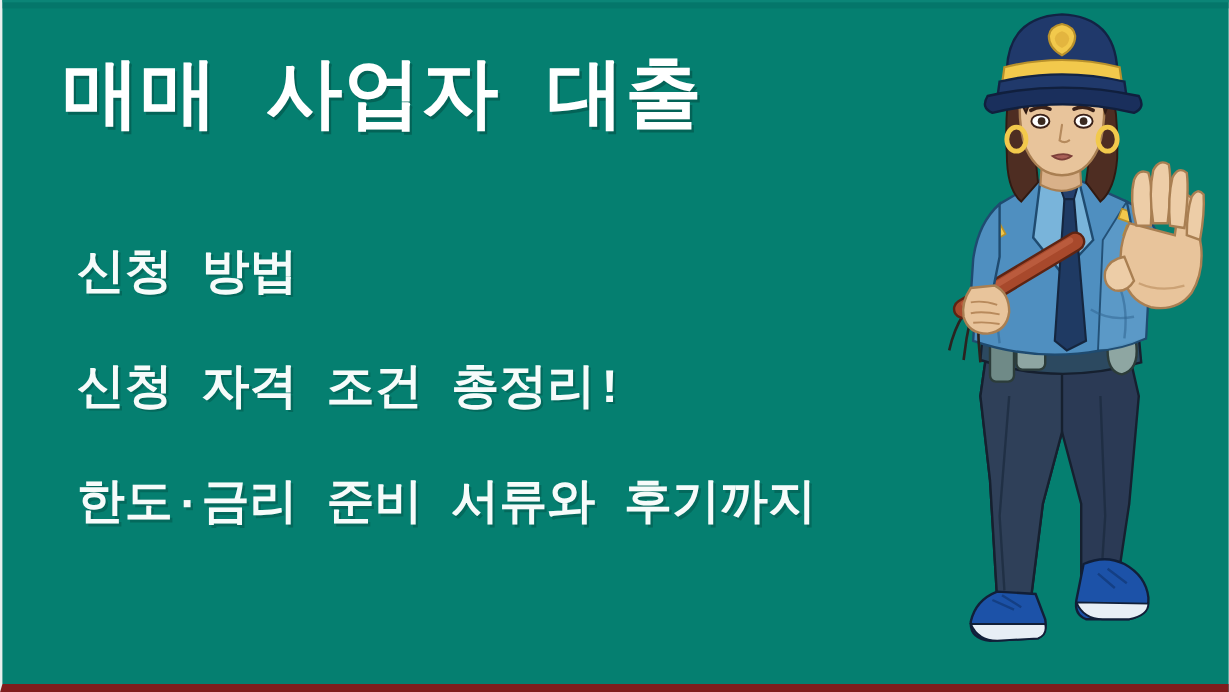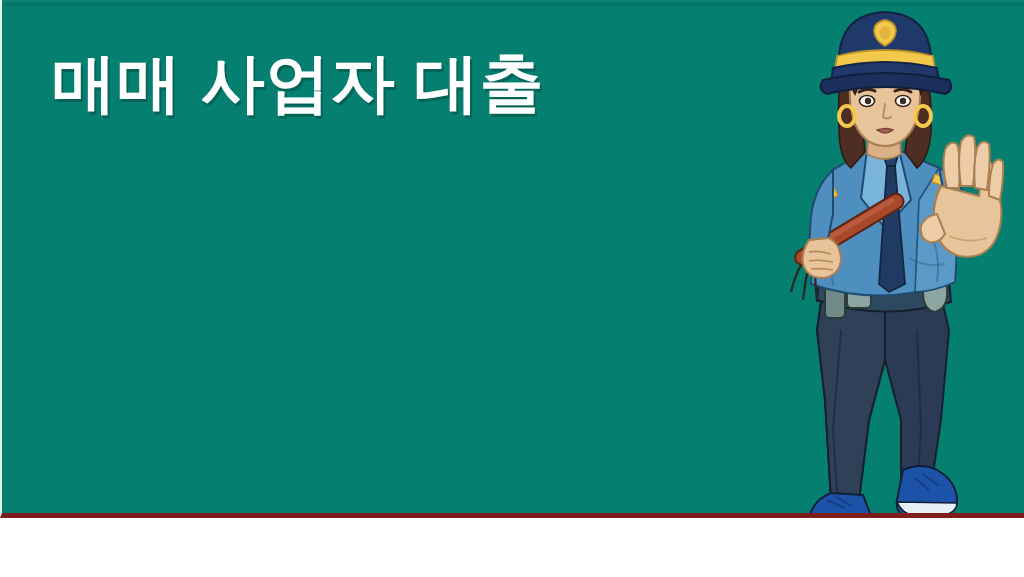--- a/index.html
+++ b/index.html
@@ -4,27 +4,27 @@
 <title>매매 사업자 대출</title>
 <style>
   html, body {
     margin: 0;
     padding: 0;
     background: #ffffff;
   }
   #slide {
     position: relative;
     width: 1024px;
-    height: 518px;
+    height: 577px;
     overflow: hidden;
     background: #057f70;
-    font-family: Liberation Sans, sans-serif;
+    font-family: Liberation Mono, monospace;
     box-sizing: border-box;
     border-left: 2px solid #e9efee;
-    border-bottom: 5px solid #7f1d1d;
+    border-bottom: 7px solid #7f1d1d;
   }
   
   .top-band {
     position: absolute;
     left: 0; top: 0;
     width: 100%;
     height: 7px;
     background: #04766a;
   }
   .top-hair {
@@ -88,20 +88,25 @@
 
 <div id="slide" style="background-color: rgb(5, 127, 112);">
 
   <div class="top-band"></div>
   <div class="top-hair"></div>
 
   <div class="text-block">
 
     <div class="slide-title">매매 사업자 대출</div>
 
+    <ul class="bullet-list">
+      <li class="bullet-line">신청 방법</li>
+      <li class="bullet-line">신청 자격 조건 총정리!</li>
+      <li class="bullet-line">한도·금리 준비 서류와 후기까지</li>
+    </ul>
   </div>
 
   <div class="officer">
     <svg viewBox="0 0 235 577" xmlns="http://www.w3.org/2000/svg" shape-rendering="geometricPrecision">
 
       <g>
         <path d="M33 295 L152 295 L160 330 L152 420 L140 500 L112 503 L112 420 L96 360
                  L80 420 L70 500 L42 500 L36 400 L28 330 Z" fill="#2b3a55" stroke="#16202f" stroke-width="2"></path>
         <path d="M96 300 L96 360 L80 420 L70 500 L42 500 L36 400 L28 330 L33 295 Z" fill="#2f4059" stroke="#16202f" stroke-width="2"></path>
         <path d="M52 330 L44 430 L48 492" fill="none" stroke="#1c2b3f" stroke-width="2" opacity="0.75"></path>

